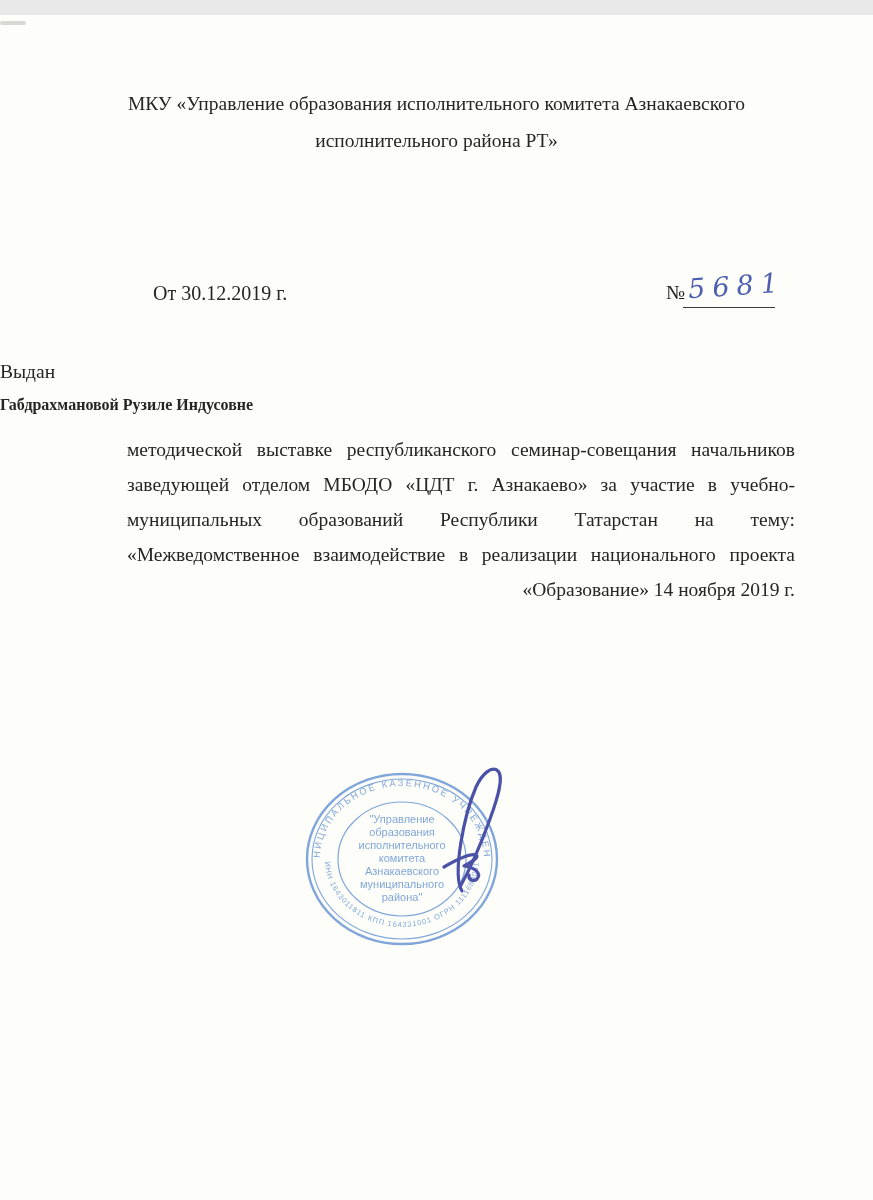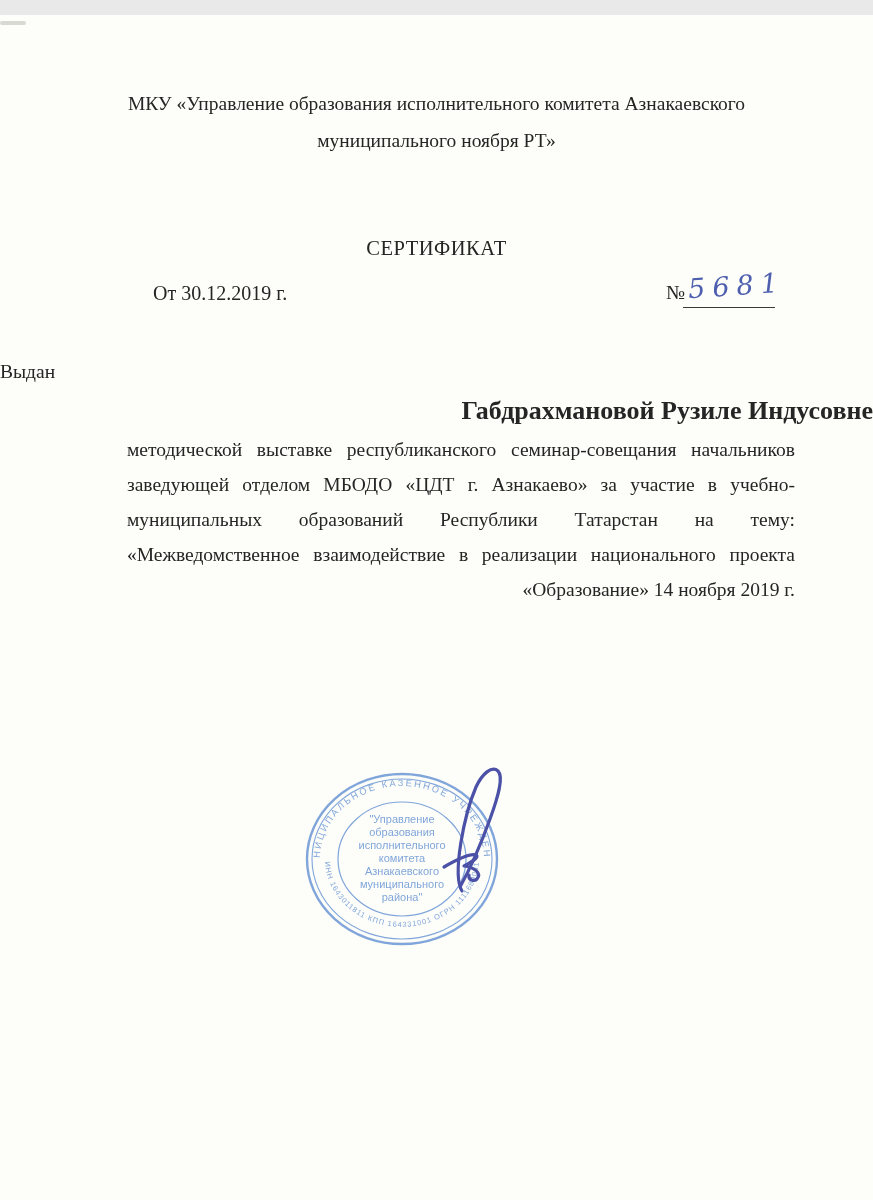--- a/index.html
+++ b/index.html
@@ -94,22 +94,22 @@
     left: 0;
     width: 100%;
     text-align: left;
     font-size: 19.5px;
   }
   .recipient-name {
     position: absolute;
     top: 381px;
     left: 0;
     width: 100%;
-    text-align: right;
-    font-size: 26px;
+    text-align: left;
+    font-size: 16px;
     font-weight: bold;
   }
   .body-text {
     position: absolute;
     top: 419px;
     left: 127px;
     width: 668px;
     font-size: 19.5px;
   }
   .body-text .jline {
@@ -160,24 +160,23 @@
 </style>
 </head>
 <body>
 
 <div class="page">
 
   <div class="artifact"></div>
 
   <div class="org-header">
     <div>МКУ «Управление образования исполнительного комитета Азнакаевского</div>
-    <div>муниципального ноября РТ»</div>
-  </div>
-
-  <div class="doc-title">СЕРТИФИКАТ</div>
+    <div>исполнительного района РТ»</div>
+  </div>
+
 
   <div class="meta-row">
     <span class="date-label">От 30.12.2019 г.</span>
     <span class="number-group">
       <span class="number-sign">№</span>
       <span class="number-line"></span>
       <span class="number-value">5681</span>
     </span>
   </div>
 

